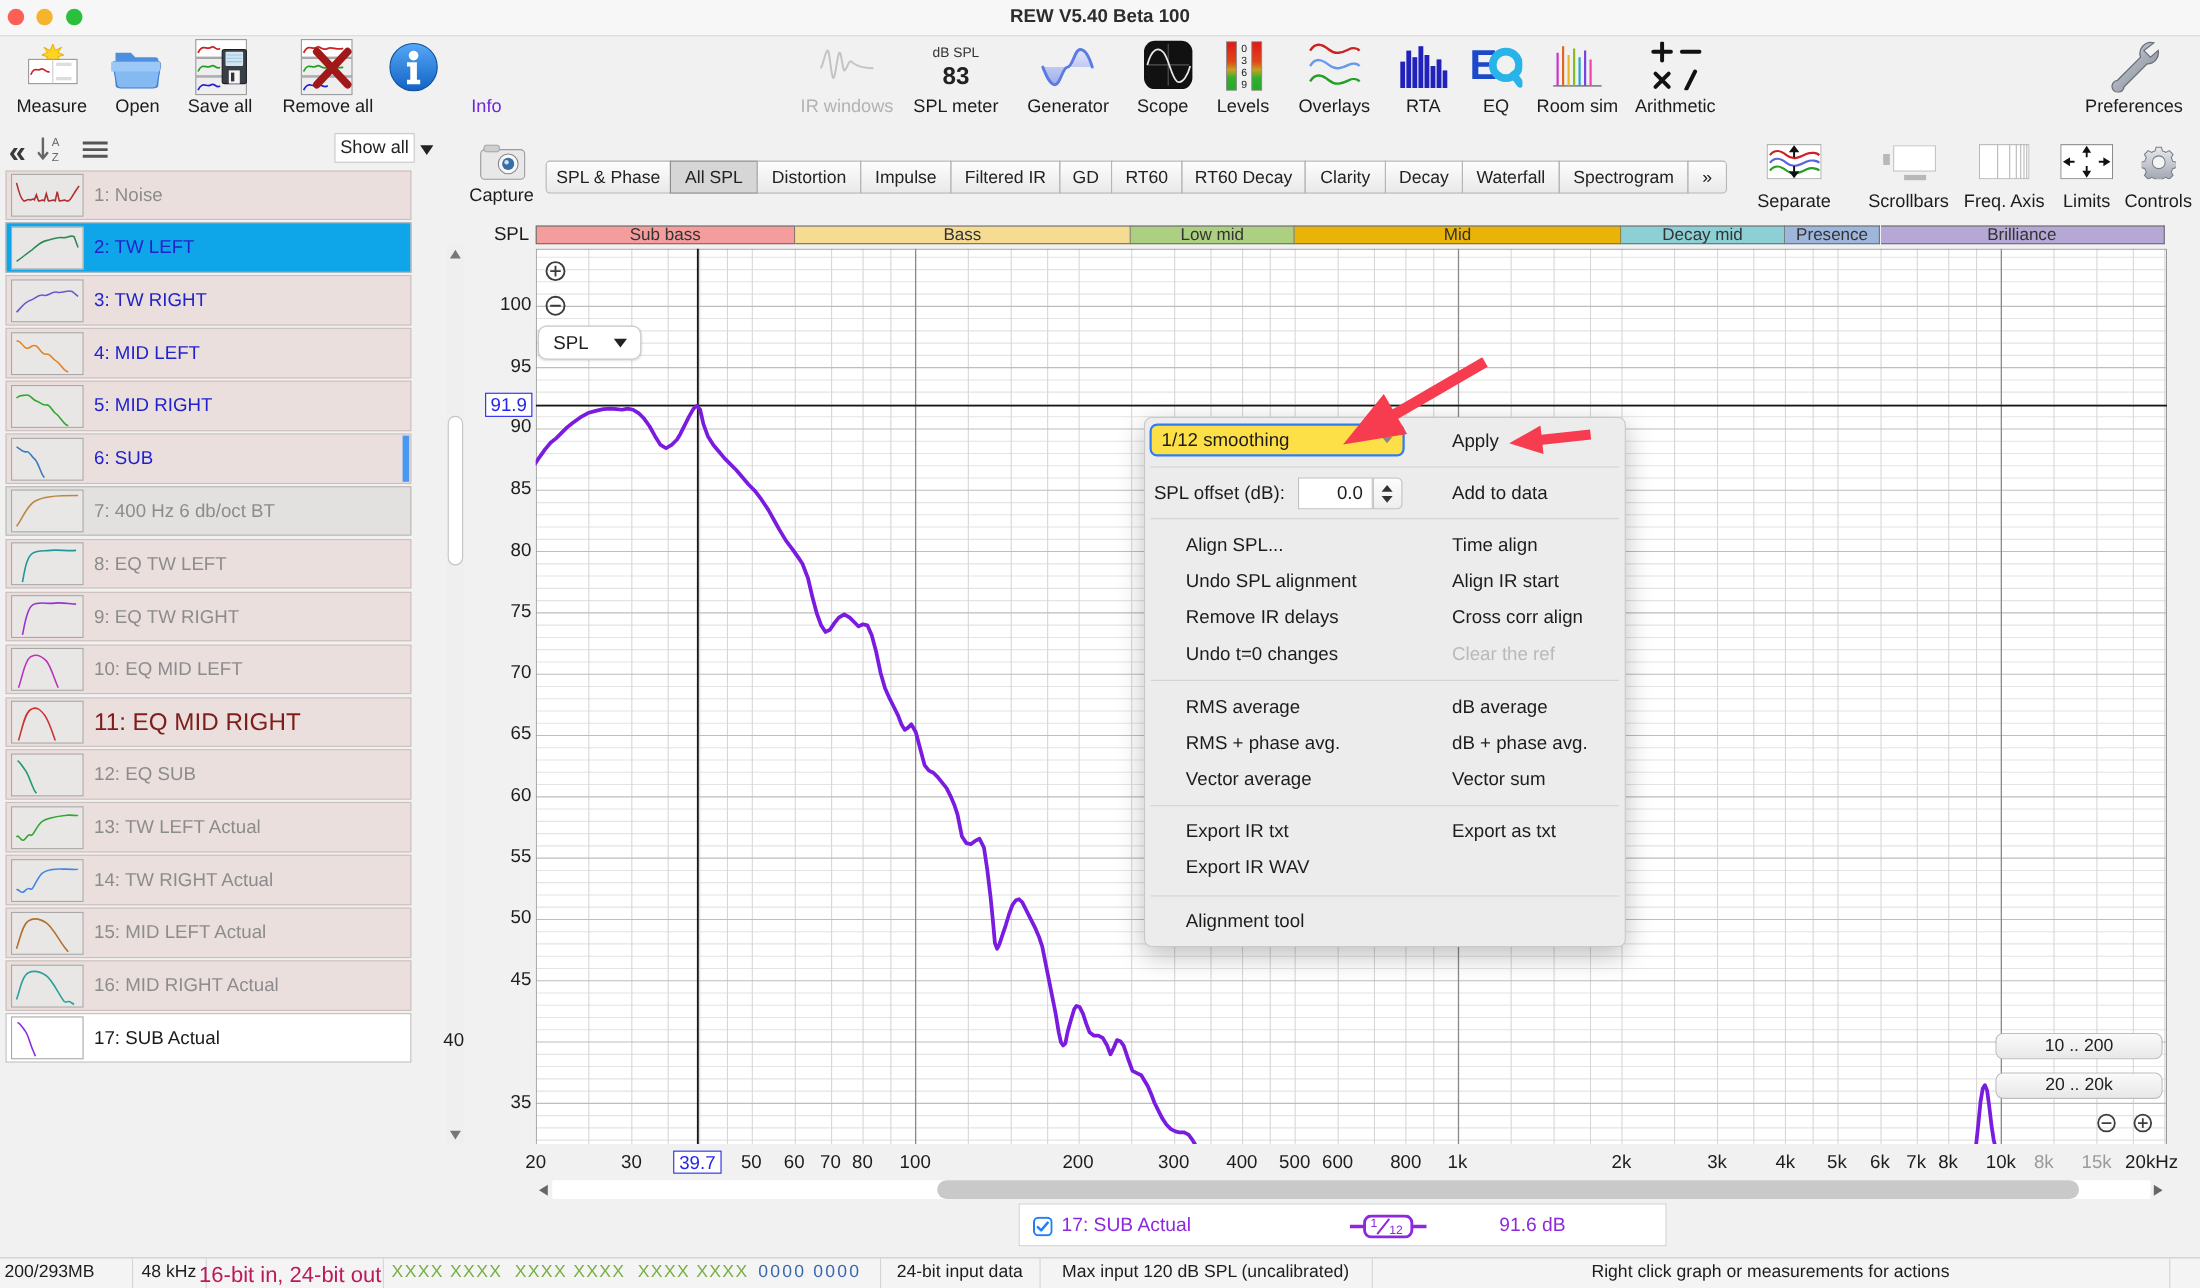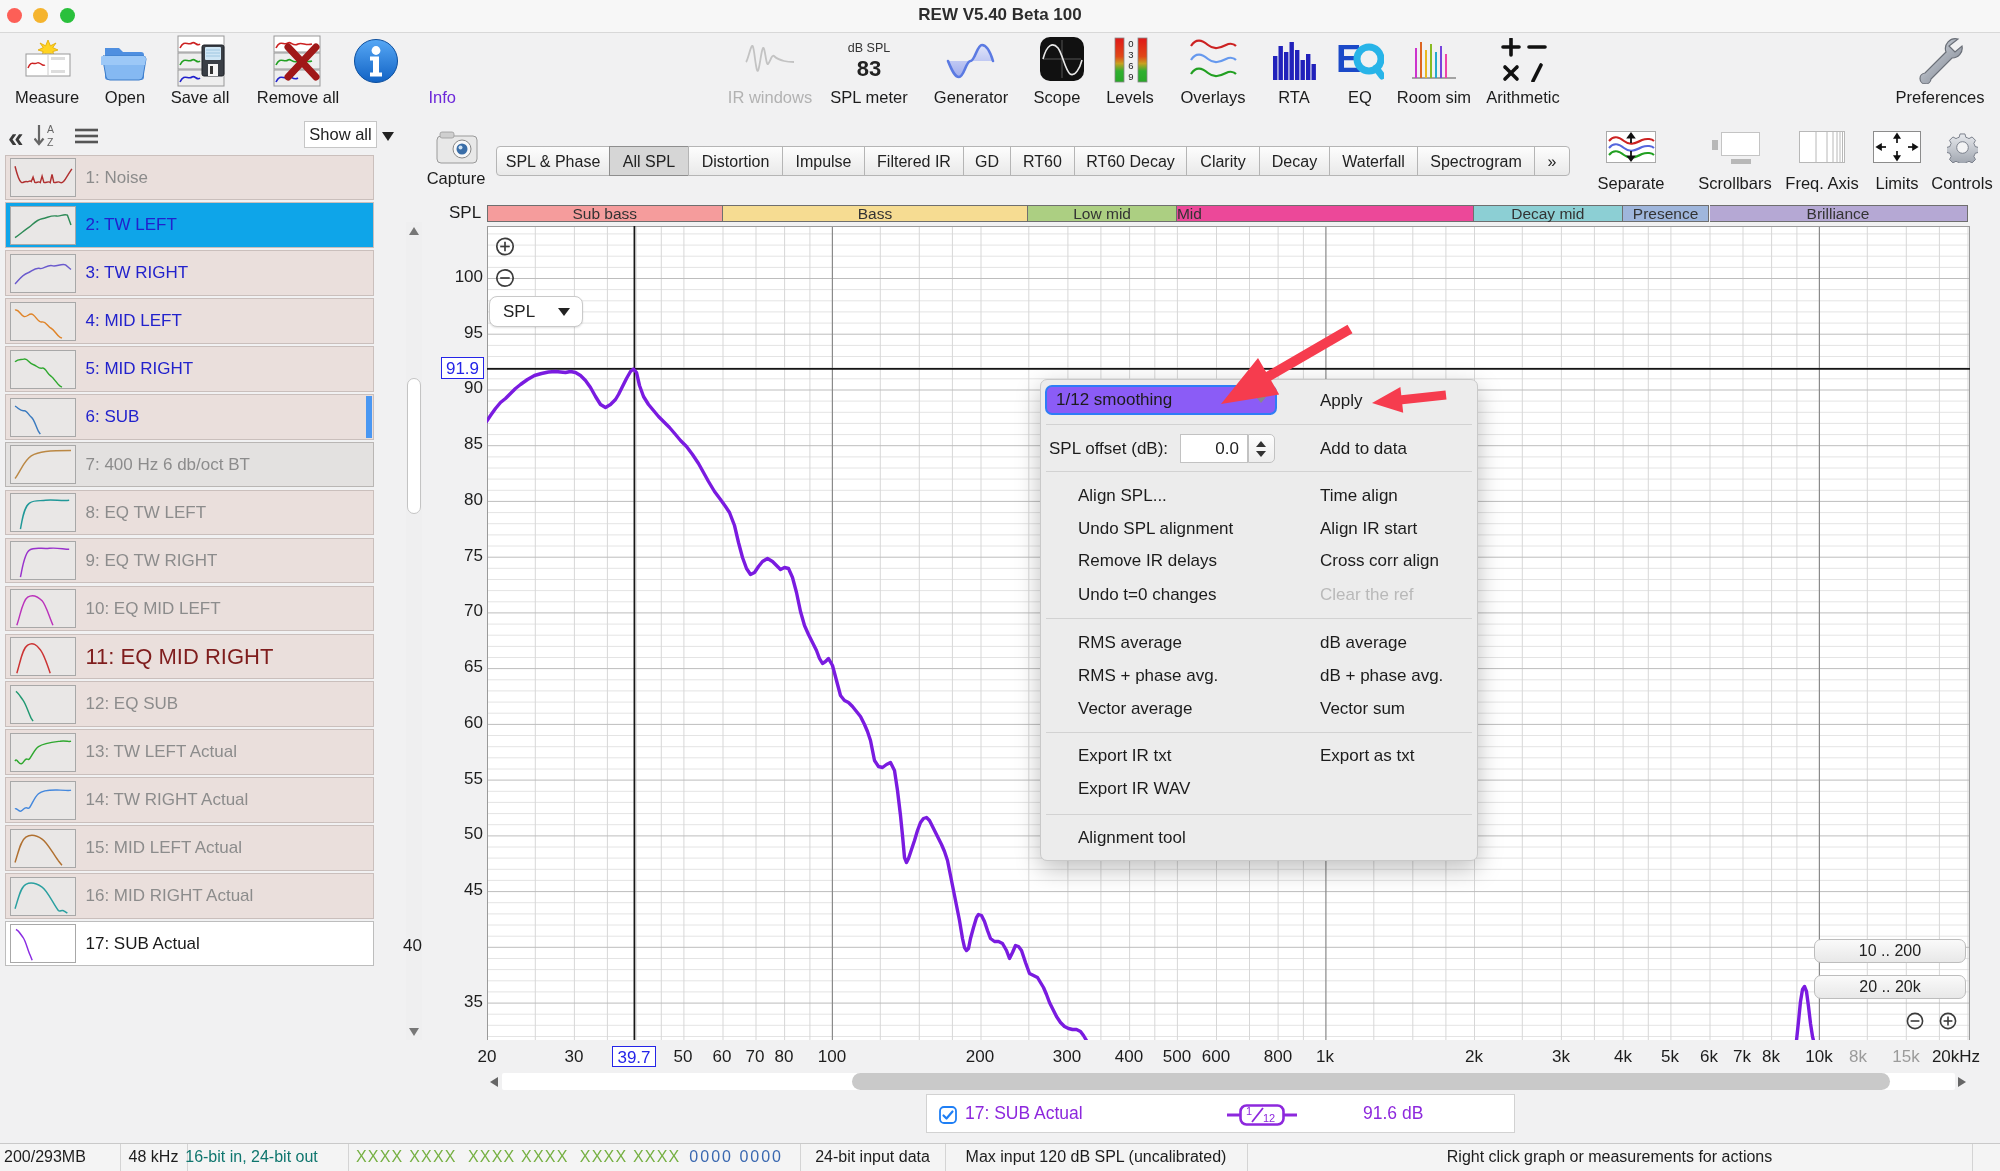--- a/index.html
+++ b/index.html
@@ -412,21 +412,21 @@
     </defs>
 <path fill="url(#gg2)" stroke="#787d88" stroke-width="1" d="M13.5 2 h5 l1 3.5 a11 11 0 0 1 3.2 1.3 l3.2-1.7 3.5 3.5 -1.7 3.2 a11 11 0 0 1 1.3 3.2 l3.5 1 v5 l-3.5 1 a11 11 0 0 1 -1.3 3.2 l1.7 3.2 -3.5 3.5 -3.2-1.7 a11 11 0 0 1 -3.2 1.3 l-1 3.5 h-5 l-1-3.5 a11 11 0 0 1 -3.2-1.3 l-3.2 1.7 -3.5-3.5 1.7-3.2 a11 11 0 0 1 -1.3-3.2 l-3.5-1 v-5 l3.5-1 a11 11 0 0 1 1.3-3.2 l-1.7-3.2 3.5-3.5 3.2 1.7 a11 11 0 0 1 3.2-1.3 z"></path>
 <circle cx="16" cy="16" r="6" fill="#f4f4f5" stroke="#787d88"></circle>
 </svg>
 <div class="abs" style="left:1882px;top:174px;width:160px;text-align:center;font-size:16.5px;color:#1c1c1c;white-space:nowrap">Controls</div>
 
 <div class="abs" style="left:449px;top:203px;font-size:17px;color:#1c1c1c">SPL</div>
 <div style="position:absolute;left:487.0px;top:204.5px;width:235.5px;height:17px;background:#f59c9c;border:1px solid #6f6f6f;border-left:1px solid #6f6f6f;box-sizing:border-box;text-align:center;line-height:16px;font-size:15.5px;color:#333">Sub bass</div>
 <div style="position:absolute;left:722.5px;top:204.5px;width:305.9px;height:17px;background:#f6dc92;border:1px solid #6f6f6f;border-left:none;box-sizing:border-box;text-align:center;line-height:16px;font-size:15.5px;color:#333">Bass</div>
 <div style="position:absolute;left:1028.3px;top:204.5px;width:148.6px;height:17px;background:#accf82;border:1px solid #6f6f6f;border-left:none;box-sizing:border-box;text-align:center;line-height:16px;font-size:15.5px;color:#333">Low mid</div>
-<div style="position:absolute;left:1176.9px;top:204.5px;width:297.1px;height:17px;background:#ec4899;border:1px solid #6f6f6f;border-left:none;box-sizing:border-box;line-height:16px;font-size:15.5px;color:#333">Mid</div>
+<div style="position:absolute;left:1176.9px;top:204.5px;width:297.1px;height:17px;background:#eab308;border:1px solid #6f6f6f;border-left:none;box-sizing:border-box;text-align:center;line-height:16px;font-size:15.5px;color:#333">Mid</div>
 <div style="position:absolute;left:1474.0px;top:204.5px;width:148.6px;height:17px;background:#8ccfd4;border:1px solid #6f6f6f;border-left:none;box-sizing:border-box;text-align:center;line-height:16px;font-size:15.5px;color:#333">Decay mid</div>
 <div style="position:absolute;left:1622.6px;top:204.5px;width:86.9px;height:17px;background:#9fb6dc;border:1px solid #6f6f6f;border-left:none;box-sizing:border-box;text-align:center;line-height:16px;font-size:15.5px;color:#333">Presence</div>
 <div style="position:absolute;left:1709.5px;top:204.5px;width:258.0px;height:17px;background:#b5a8d4;border:1px solid #6f6f6f;border-left:none;box-sizing:border-box;text-align:center;line-height:16px;font-size:15.5px;color:#333">Brilliance</div>
 
 <div class="abs" style="left:486.5px;top:225.5px;width:1483px;height:814px;background:#fff">
 <svg width="1483" height="814" viewBox="0 0 1483 814">
 <path d="M0 810.5H1483 M0 799.3H1483 M0 788.2H1483 M0 765.9H1483 M0 754.8H1483 M0 743.6H1483 M0 732.5H1483 M0 710.2H1483 M0 699.0H1483 M0 687.9H1483 M0 676.7H1483 M0 654.4H1483 M0 643.3H1483 M0 632.1H1483 M0 621.0H1483 M0 598.7H1483 M0 587.6H1483 M0 576.4H1483 M0 565.3H1483 M0 543.0H1483 M0 531.8H1483 M0 520.7H1483 M0 509.5H1483 M0 487.2H1483 M0 476.1H1483 M0 464.9H1483 M0 453.8H1483 M0 431.5H1483 M0 420.4H1483 M0 409.2H1483 M0 398.1H1483 M0 375.8H1483 M0 364.6H1483 M0 353.5H1483 M0 342.3H1483 M0 320.0H1483 M0 308.9H1483 M0 297.7H1483 M0 286.6H1483 M0 264.3H1483 M0 253.1H1483 M0 242.0H1483 M0 230.9H1483 M0 208.6H1483 M0 197.4H1483 M0 186.3H1483 M0 175.1H1483 M0 152.8H1483 M0 141.7H1483 M0 130.5H1483 M0 119.4H1483 M0 97.1H1483 M0 85.9H1483 M0 74.8H1483 M0 63.6H1483 M0 41.4H1483 M0 30.2H1483 M0 19.1H1483 M0 7.9H1483" stroke="#e4e4e4" stroke-width="1" fill="none"></path>
 <path d="M48.3 0V814 M87.4 0V814 M120.4 0V814 M149.1 0V814 M174.3 0V814 M196.9 0V814 M236.0 0V814 M269.0 0V814 M297.6 0V814 M322.9 0V814 M393.3 0V814 M432.3 0V814 M465.4 0V814 M494.0 0V814 M541.8 0V814 M580.9 0V814 M613.9 0V814 M642.6 0V814 M667.8 0V814 M690.4 0V814 M729.5 0V814 M762.5 0V814 M791.1 0V814 M816.4 0V814 M886.8 0V814 M925.8 0V814 M958.9 0V814 M987.5 0V814 M1035.3 0V814 M1074.4 0V814 M1107.4 0V814 M1136.1 0V814 M1161.3 0V814 M1183.9 0V814 M1223.0 0V814 M1256.0 0V814 M1284.6 0V814 M1309.9 0V814 M1380.3 0V814 M1419.3 0V814 M1452.4 0V814 M1481.0 0V814" stroke="#d7d7d7" stroke-width="1" fill="none"></path>
 <path d="M0 777.1H1483 M0 721.3H1483 M0 665.6H1483 M0 609.9H1483 M0 554.1H1483 M0 498.4H1483 M0 442.6H1483 M0 386.9H1483 M0 331.2H1483 M0 275.4H1483 M0 219.7H1483 M0 164.0H1483 M0 108.2H1483 M0 52.5H1483" stroke="#bdbdbd" stroke-width="1" fill="none"></path>
 <path d="M345.4 0V814 M838.9 0V814 M1332.4 0V814" stroke="#8a8a8a" stroke-width="1.2" fill="none"></path>
@@ -518,21 +518,21 @@
 <line x1="0" y1="11" x2="13" y2="11" stroke="#8d28dd" stroke-width="3"></line>
 <line x1="57" y1="11" x2="70" y2="11" stroke="#8d28dd" stroke-width="3"></line>
 <rect x="13.5" y="1.5" width="43" height="19" rx="6" fill="#fff" stroke="#8d28dd" stroke-width="2.6"></rect>
 <text x="19" y="11" font-family="Liberation Sans" font-size="11" fill="#8d28dd">1</text>
 <line x1="25" y1="18" x2="36" y2="4" stroke="#8d28dd" stroke-width="1.8"></line>
 <text x="36" y="18" font-family="Liberation Sans" font-size="11" fill="#8d28dd">12</text>
 </svg>
 <div style="position:absolute;left:436px;top:0;line-height:37px;font-size:17.5px;color:#8d28dd">91.6 dB</div>
 </div>
 <div class="abs" style="left:1040px;top:378.5px;width:438px;height:482px;background:#ececec;border:1px solid #c9c9c9;border-radius:7px;box-shadow:0 8px 24px rgba(0,0,0,0.25);box-sizing:border-box"></div>
-<div class="abs" style="left:1045px;top:385px;width:232px;height:30px;background:#8b5cf6;border:2.5px solid #2e7df6;border-radius:7px;box-sizing:border-box">
+<div class="abs" style="left:1045px;top:385px;width:232px;height:30px;background:#fde047;border:2.5px solid #2e7df6;border-radius:7px;box-sizing:border-box">
 <div style="position:absolute;left:9px;top:0;line-height:25px;font-size:17px;color:#1c1c1c">1/12 smoothing</div>
 <div style="position:absolute;right:9px;top:10px;width:0;height:0;border-left:5px solid transparent;border-right:5px solid transparent;border-top:6px solid #888"></div>
   </div>
 <div class="mi" style="left:1320px;top:391px">Apply</div>
 <div class="abs" style="left:1046px;top:424.4px;width:426px;height:1px;background:#d2d2d2"></div>
 <div class="abs" style="left:1046px;top:471.0px;width:426px;height:1px;background:#d2d2d2"></div>
 <div class="abs" style="left:1046px;top:618.2px;width:426px;height:1px;background:#d2d2d2"></div>
 <div class="abs" style="left:1046px;top:731.5px;width:426px;height:1px;background:#d2d2d2"></div>
 <div class="abs" style="left:1046px;top:814.2px;width:426px;height:1px;background:#d2d2d2"></div>
 <div class="mi" style="left:1049px;top:439px">SPL offset (dB):</div>
@@ -567,16 +567,16 @@
 <div class="abs" style="left:0;top:1143px;width:2000px;height:28px;background:#f4f4f4;border-top:1px solid #c9c9c9;box-sizing:border-box"></div>
 <div class="abs" style="left:120px;top:1144px;width:1px;height:27px;background:#d4d4d4"></div>
 <div class="abs" style="left:187px;top:1144px;width:1px;height:27px;background:#d4d4d4"></div>
 <div class="abs" style="left:348px;top:1144px;width:1px;height:27px;background:#d4d4d4"></div>
 <div class="abs" style="left:800px;top:1144px;width:1px;height:27px;background:#d4d4d4"></div>
 <div class="abs" style="left:945px;top:1144px;width:1px;height:27px;background:#d4d4d4"></div>
 <div class="abs" style="left:1247px;top:1144px;width:1px;height:27px;background:#d4d4d4"></div>
 <div class="abs" style="left:1972px;top:1144px;width:1px;height:27px;background:#d4d4d4"></div>
 <div class="abs" style="left:4px;top:1148px;font-size:16px;color:#1d1d1d;white-space:nowrap">200/293MB</div>
 <div class="abs" style="left:120px;top:1148px;width:67px;text-align:center;font-size:16px;color:#1d1d1d;white-space:nowrap">48 kHz</div>
-<div class="abs" style="left:171px;top:1148px;width:161px;text-align:center;font-size:16px;color:#0f766e;white-space:nowrap">16-bit in, 24-bit out</div>
+<div class="abs" style="left:181px;top:1148px;width:161px;text-align:center;font-size:20px;color:#be185d;white-space:nowrap">16-bit in, 24-bit out</div>
 <div class="abs" style="left:356px;top:1148px;font-size:16px;color:#1d1d1d;white-space:nowrap"><span style="color:#76b043;letter-spacing:1.2px">XXXX XXXX&nbsp; XXXX XXXX&nbsp; XXXX XXXX</span>&nbsp; <span style="color:#3a68b0;letter-spacing:2px">0000 0000</span></div>
 <div class="abs" style="left:800px;top:1148px;width:145px;text-align:center;font-size:16px;color:#1d1d1d;white-space:nowrap">24-bit input data</div>
 <div class="abs" style="left:945px;top:1148px;width:302px;text-align:center;font-size:16px;color:#1d1d1d;white-space:nowrap">Max input 120 dB SPL (uncalibrated)</div>
 <div class="abs" style="left:1247px;top:1148px;width:725px;text-align:center;font-size:16px;color:#1d1d1d;white-space:nowrap">Right click graph or measurements for actions</div>
 </body></html>

